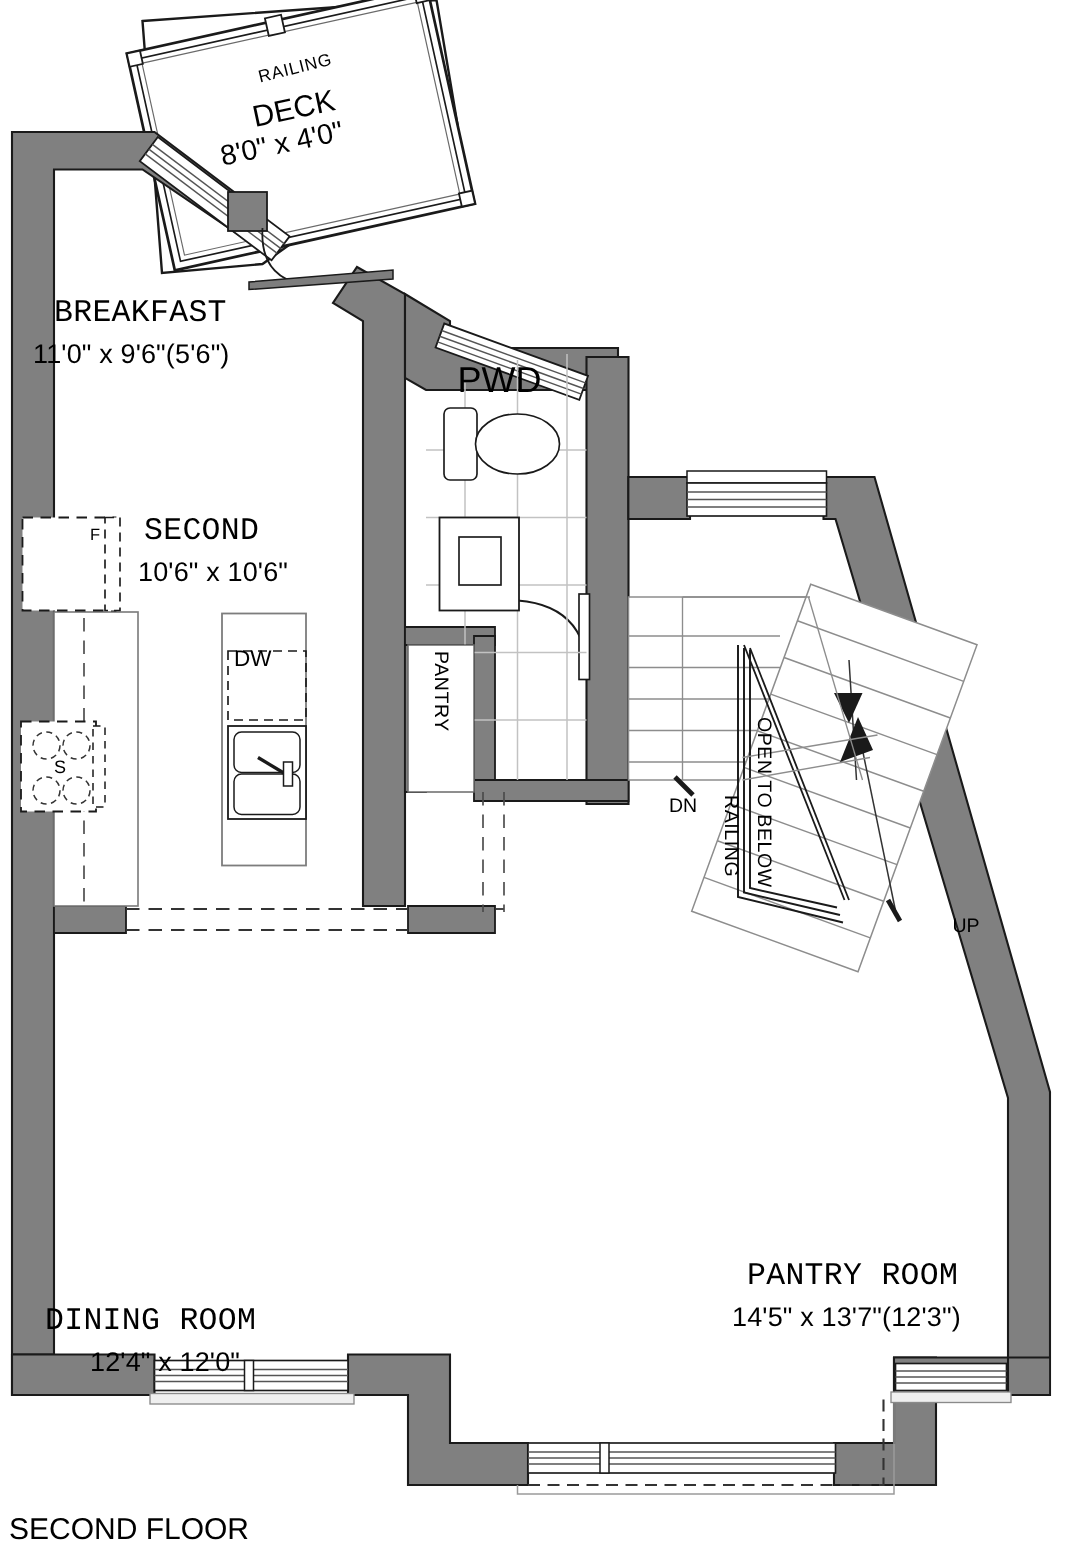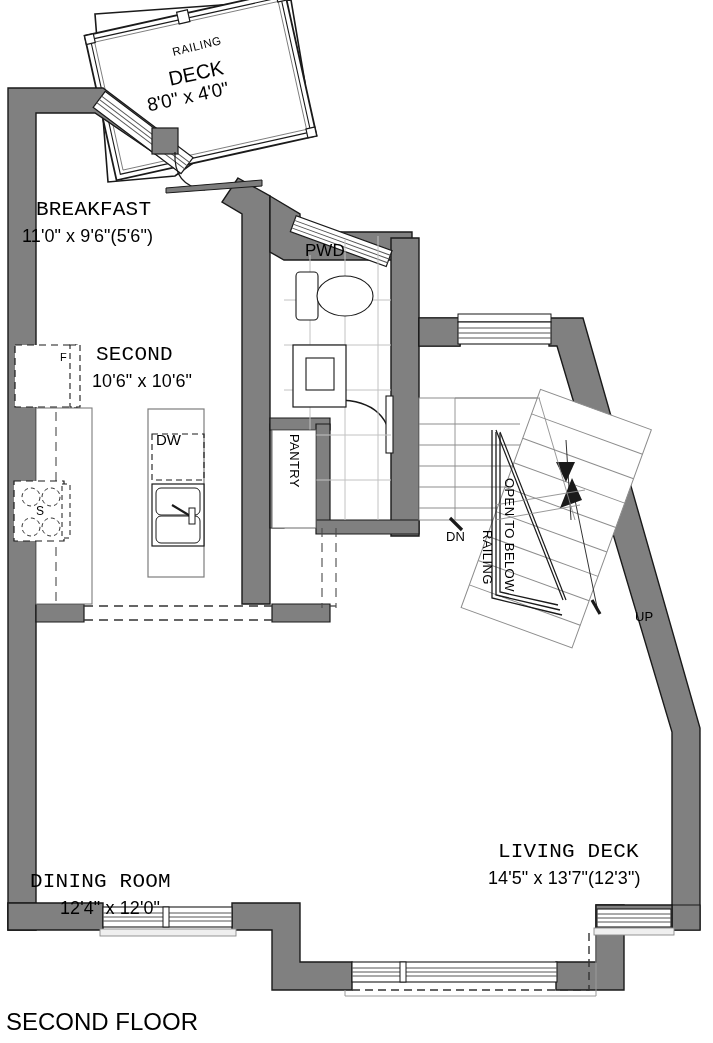--- a/index.html
+++ b/index.html
@@ -6,21 +6,21 @@
   body{width:713px;height:1043px;position:relative;overflow:hidden;
        font-family:"Liberation Sans","DejaVu Sans",sans-serif;color:#000;}
   #plan{position:absolute;left:0;top:0;width:713px;height:1043px;}
   .lbl{position:absolute;white-space:nowrap;color:#000;line-height:1.12;}
   .room-name{font-size:21px;letter-spacing:.2px;font-family:Liberation Mono, monospace;}
   .room-dim{font-size:18px;letter-spacing:.1px;}
   .tiny{font-size:11.5px;}
   .mid{font-size:13px;}
   .deck-name{font-size:20px;}
   .deck-dim{font-size:19px;}
-  .floor-title{font-size:24px;}
+  .floor-title{font-size:20px;}
   .ctr{transform:translateX(-50%);text-align:center;}
   .rot90{transform-origin:0 0;}
 </style>
 </head>
 <body>
 
 <svg id="plan" viewBox="0 0 713 1043" xmlns="http://www.w3.org/2000/svg">
 
   <defs>
     <g id="arrowhead-def"></g>
@@ -280,28 +280,28 @@
 <div class="lbl room-name" style="left:36px;top:198px;">BREAKFAST</div>
 <div class="lbl room-dim" style="left:22px;top:226px;">11'0" x 9'6"(5'6")</div>
 
 <div class="lbl room-name" style="left:96px;top:343px;">SECOND</div>
 <div class="lbl room-dim" style="left:92px;top:371px;">10'6" x 10'6"</div>
 
 <div class="lbl" style="left:60px;top:351px;font-size:11px;">F</div>
 <div class="lbl" style="left:36px;top:505px;font-size:12px;">S</div>
 <div class="lbl" style="left:156px;top:432px;font-size:15px;">DW</div>
 
-<div class="lbl" style="left:305px;top:241px;font-size:17px;">PWD</div>
+<div class="lbl" style="left:305px;top:241px;font-size:24px;">PWD</div>
 
 <div class="lbl mid rot90" style="left:301px;top:434px;transform:rotate(90deg);letter-spacing:.4px;">PANTRY</div>
 
 <div class="lbl mid" style="left:446px;top:530px;">DN</div>
 <div class="lbl mid rot90" style="left:494px;top:530px;transform:rotate(90deg);letter-spacing:.4px;">RAILING</div>
 <div class="lbl mid rot90" style="left:516px;top:478px;transform:rotate(90deg);letter-spacing:.4px;">OPEN TO BELOW</div>
 <div class="lbl mid" style="left:590px;top:610px;margin-left:45px;">UP</div>
 
-<div class="lbl room-name" style="left:498px;top:840px;">LIVING DECK</div>
+<div class="lbl room-name" style="left:498px;top:840px;">PANTRY ROOM</div>
 <div class="lbl room-dim" style="left:488px;top:868px;">14'5" x 13'7"(12'3")</div>
 
 <div class="lbl room-name" style="left:30px;top:870px;">DINING ROOM</div>
 <div class="lbl room-dim" style="left:60px;top:898px;">12'4" x 12'0"</div>
 
 <div class="lbl floor-title" style="left:6px;top:1009px;">SECOND FLOOR</div>
 
 </body></html>

